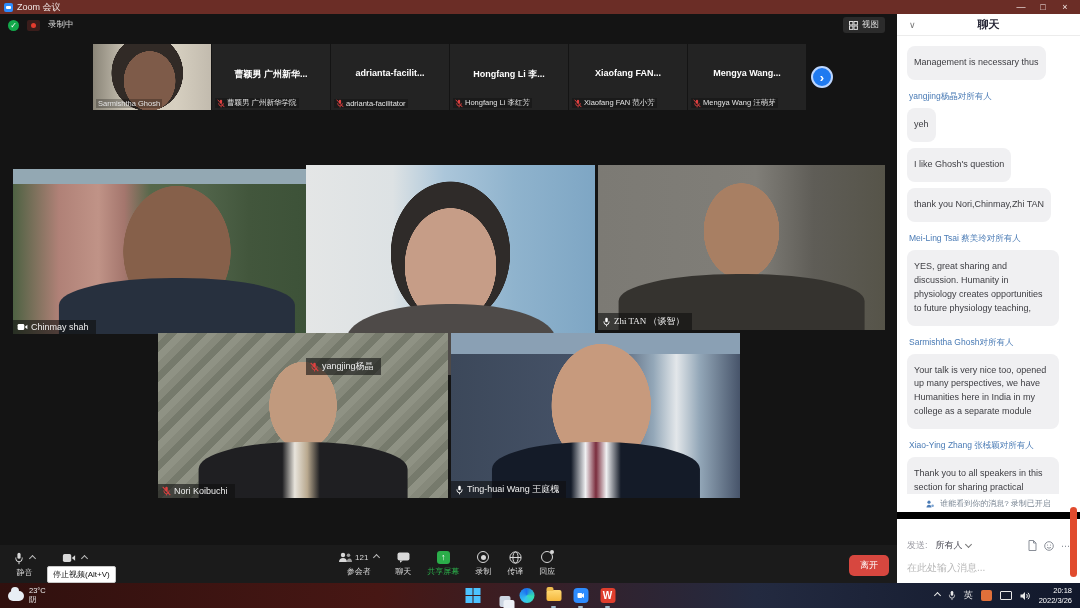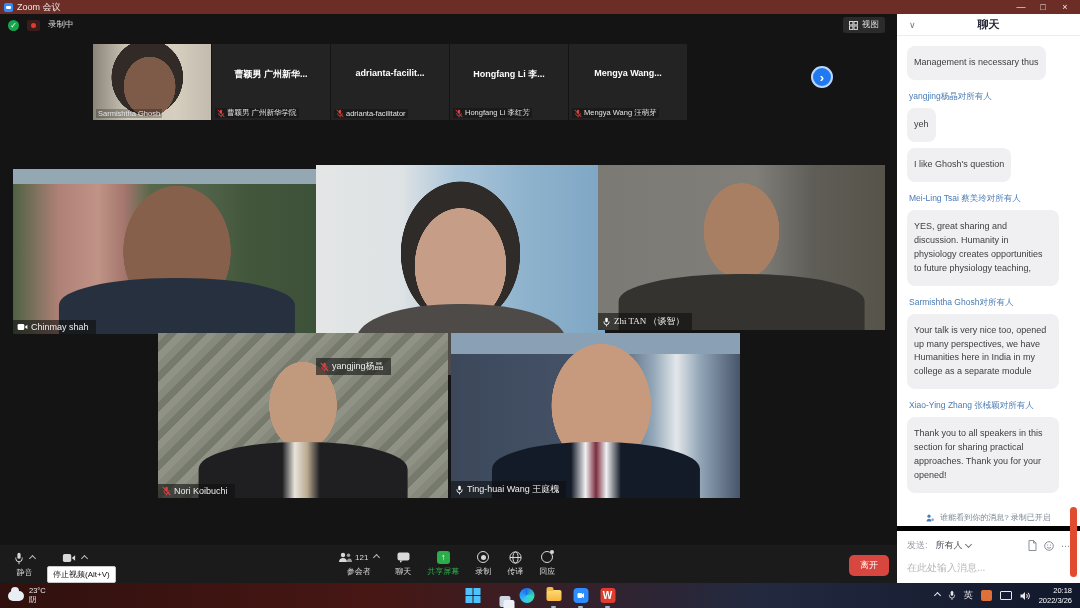--- a/index.html
+++ b/index.html
@@ -26,21 +26,21 @@
   .recchip { width:13px; height:11px; background:#3a1d1b; border-radius:2px;
     display:flex; align-items:center; justify-content:center; }
   .recchip::after { content:""; width:5px; height:5px; border-radius:50%; background:#e23b2e; }
   .rectext { color:#d8d8d8; font-size:8.5px; }
 
   .view-btn { position:absolute; right:12px; top:3px; background:#2b2b2b; border-radius:3px;
     color:#ddd; font-size:8.5px; padding:2px 6px; display:flex; gap:4px; align-items:center; }
 
   
   .filmstrip { position:absolute; left:93px; top:30px; height:66px; display:flex; }
-  .fs-tile { position:relative; width:118px; height:76px; background:#232323;
+  .fs-tile { position:relative; width:118px; height:66px; background:#232323;
     margin-right:1px; overflow:hidden; }
   .fs-display { position:absolute; left:0; right:0; top:24px; text-align:center;
     color:#fff; font-size:9px; font-weight:bold; }
   .fs-label { position:absolute; left:3px; bottom:2px; display:flex; align-items:center; gap:2px;
     color:#e3e3e3; font-size:7.5px; background:rgba(0,0,0,.25); padding:0 2px; }
   .fs-video { background:
     radial-gradient(ellipse 26px 30px at 48% 56%,#7e5b49 99%,transparent),
     radial-gradient(ellipse 36px 38px at 46% 44%,#312a26 99%,transparent),
     linear-gradient(90deg,#8a8578 0%,#cec7b8 30%,#d6cfc0 70%,#c2bbae 100%); }
   .fs-next { position:absolute; left:718px; top:22px; width:22px; height:22px; border-radius:50%;
@@ -49,21 +49,21 @@
 
   
   .tile { position:absolute; overflow:hidden; background:#222; }
   .tile::after { content:""; position:absolute; left:50%; bottom:0; transform:translateX(-50%);
     width:72%; height:34%; border-radius:48% 48% 0 0; }
   .t0 { left:13px;  top:155px; width:328px; height:165px; background:
     radial-gradient(ellipse 54px 66px at 50% 50%,#86604a 99%,transparent),
     linear-gradient(180deg,#93a8b3 0%,#93a8b3 9%,rgba(0,0,0,0) 9%),
     linear-gradient(90deg,#4e6243 0%,#b08177 14%,#c09387 26%,#a4766d 34%,#56684a 42%,#51644a 58%,#42563c 72%,#3a5036 100%); }
   .t0::after { background:#27303e; }
-  .t1 { left:316px; top:151px; width:289px; height:210px; background:
+  .t1 { left:306px; top:151px; width:289px; height:210px; background:
     radial-gradient(ellipse 46px 58px at 50% 48%,#c69d87 99%,transparent),
     radial-gradient(ellipse 60px 72px at 50% 42%,#2f2b29 99%,transparent),
     linear-gradient(90deg,#e4e6e6 0%,#dde2e4 30%,#abc6da 48%,#8fb3cd 72%,#7ea6c4 100%); }
   .t1::after { background:#4e4a48; }
   .t2 { left:598px; top:151px; width:287px; height:165px; background:
     radial-gradient(ellipse 38px 48px at 50% 40%,#a87f63 99%,transparent),
     linear-gradient(90deg,#7c7a74 0%,#807e78 55%,#5f5d57 75%,#565449 100%); font-family: Liberation Serif, serif; }
   .t2::after { background:#35332f; width:86%; }
   .t3 { left:158px; top:319px; width:290px; height:165px; background:
     radial-gradient(ellipse 34px 44px at 50% 44%,#c19a7e 99%,transparent),
@@ -109,21 +109,21 @@
     position:relative; }
   .chat-collapse { position:absolute; left:12px; color:#777; font-size:9px; }
   .chat-title { flex:1; text-align:center; font-size:11px; font-weight:bold; color:#232333; }
   .messages { flex:1; padding:7px 14px 0 10px; overflow:hidden; position:relative; }
   .sender { color:#4a7bb5; font-size:8.5px; margin:8px 0 2px 2px; }
   .bubble { display:inline-block; background:#f0f0f2; border-radius:8px; padding:10px 7px;
     color:#3d3d42; font-size:9px; line-height:1.55; margin:3px 0; max-width:152px; }
   .msgwrap { display:block; }
   .notice { display:flex; align-items:center; justify-content:center; gap:6px;
     color:#7b8794; font-size:8px; padding:4px 0 3px; }
-  .send-row { display:flex; align-items:center; padding:8px 10px 2px; border-top:5px solid #000000;
+  .send-row { display:flex; align-items:center; padding:20px 10px 2px; border-top:7px solid #000000;
     font-size:9px; }
   .send-lbl { color:#9a9aa2; margin-right:8px; }
   .recipient { color:#4b4b55; display:flex; align-items:center; gap:3px; }
   .rchev { display:inline-block; width:5px; height:5px; border-left:1px solid #777;
     border-bottom:1px solid #777; transform:rotate(-45deg); margin-top:-2px; }
   .send-icons { margin-left:auto; display:flex; align-items:center; gap:7px; color:#8a8f98; }
   .input-row { padding:3px 10px 8px; }
   .input-row input { width:100%; border:none; outline:none; font-size:10px; color:#444;
     font-family:inherit; background:transparent; }
   .input-row input::placeholder { color:#b9b9b9; }
@@ -237,20 +237,32 @@
         <div class="fs-tile">
           <span class="fs-display">Hongfang Li 李...</span>
           <span class="fs-label">
             <svg width="8" height="9" viewBox="0 0 10 11">
                 <rect x="3.6" y="0.8" width="2.8" height="5" rx="1.4" fill="#e14040"></rect>
                 <path d="M2.2 4.8v.9a2.8 2.8 0 0 0 5.6 0v-.9" fill="none" stroke="#e14040"></path>
                 <rect x="4.6" y="8.6" width="1" height="1.8" fill="#e14040"></rect>
                 <line x1="0.8" y1="0.8" x2="9.2" y2="10" stroke="#e14040" stroke-width="1.2"></line>
               </svg>
             <span>Hongfang Li 李红芳</span>
+          </span>
+        </div>
+        <div class="fs-tile">
+          <span class="fs-display">Xiaofang FAN...</span>
+          <span class="fs-label">
+            <svg width="8" height="9" viewBox="0 0 10 11">
+                <rect x="3.6" y="0.8" width="2.8" height="5" rx="1.4" fill="#e14040"></rect>
+                <path d="M2.2 4.8v.9a2.8 2.8 0 0 0 5.6 0v-.9" fill="none" stroke="#e14040"></path>
+                <rect x="4.6" y="8.6" width="1" height="1.8" fill="#e14040"></rect>
+                <line x1="0.8" y1="0.8" x2="9.2" y2="10" stroke="#e14040" stroke-width="1.2"></line>
+              </svg>
+            <span>Xiaofang FAN 范小芳</span>
           </span>
         </div>
         <div class="fs-tile">
           <span class="fs-display">Mengya Wang...</span>
           <span class="fs-label">
             <svg width="8" height="9" viewBox="0 0 10 11">
                 <rect x="3.6" y="0.8" width="2.8" height="5" rx="1.4" fill="#e14040"></rect>
                 <path d="M2.2 4.8v.9a2.8 2.8 0 0 0 5.6 0v-.9" fill="none" stroke="#e14040"></path>
                 <rect x="4.6" y="8.6" width="1" height="1.8" fill="#e14040"></rect>
                 <line x1="0.8" y1="0.8" x2="9.2" y2="10" stroke="#e14040" stroke-width="1.2"></line>
@@ -396,20 +408,21 @@
     <div class="chatpanel">
       <div class="chat-header">
         <span class="chat-collapse">∨</span>
         <span class="chat-title">聊天</span>
       </div>
       <div class="messages">
         <span class="msgwrap"><span class="bubble">Management is necessary thus</span></span>
         <div class="sender">yangjing杨晶对所有人</div>
         <span class="msgwrap"><span class="bubble">yeh</span></span>
         <span class="msgwrap"><span class="bubble">I like Ghosh's question</span></span>
+        <span class="msgwrap"><span class="bubble">thank you Nori,Chinmay,Zhi TAN</span></span>
         <div class="sender">Mei-Ling Tsai 蔡美玲对所有人</div>
         <span class="msgwrap"><span class="bubble">YES, great sharing and discussion. Humanity in physiology creates opportunities to future physiology teaching,</span></span>
         <div class="sender">Sarmishtha Ghosh对所有人</div>
         <span class="msgwrap"><span class="bubble">Your talk is very nice too, opened up many perspectives, we have Humanities here in India in my college as a separate module</span></span>
         <div class="sender">Xiao-Ying Zhang 张棫颖对所有人</div>
         <span class="msgwrap"><span class="bubble">Thank you to all speakers in this section for sharing practical approaches. Thank you for your opened!</span></span>
 
       </div>
       <div class="notice">
         <svg width="8" height="8" viewBox="0 0 8 8">

